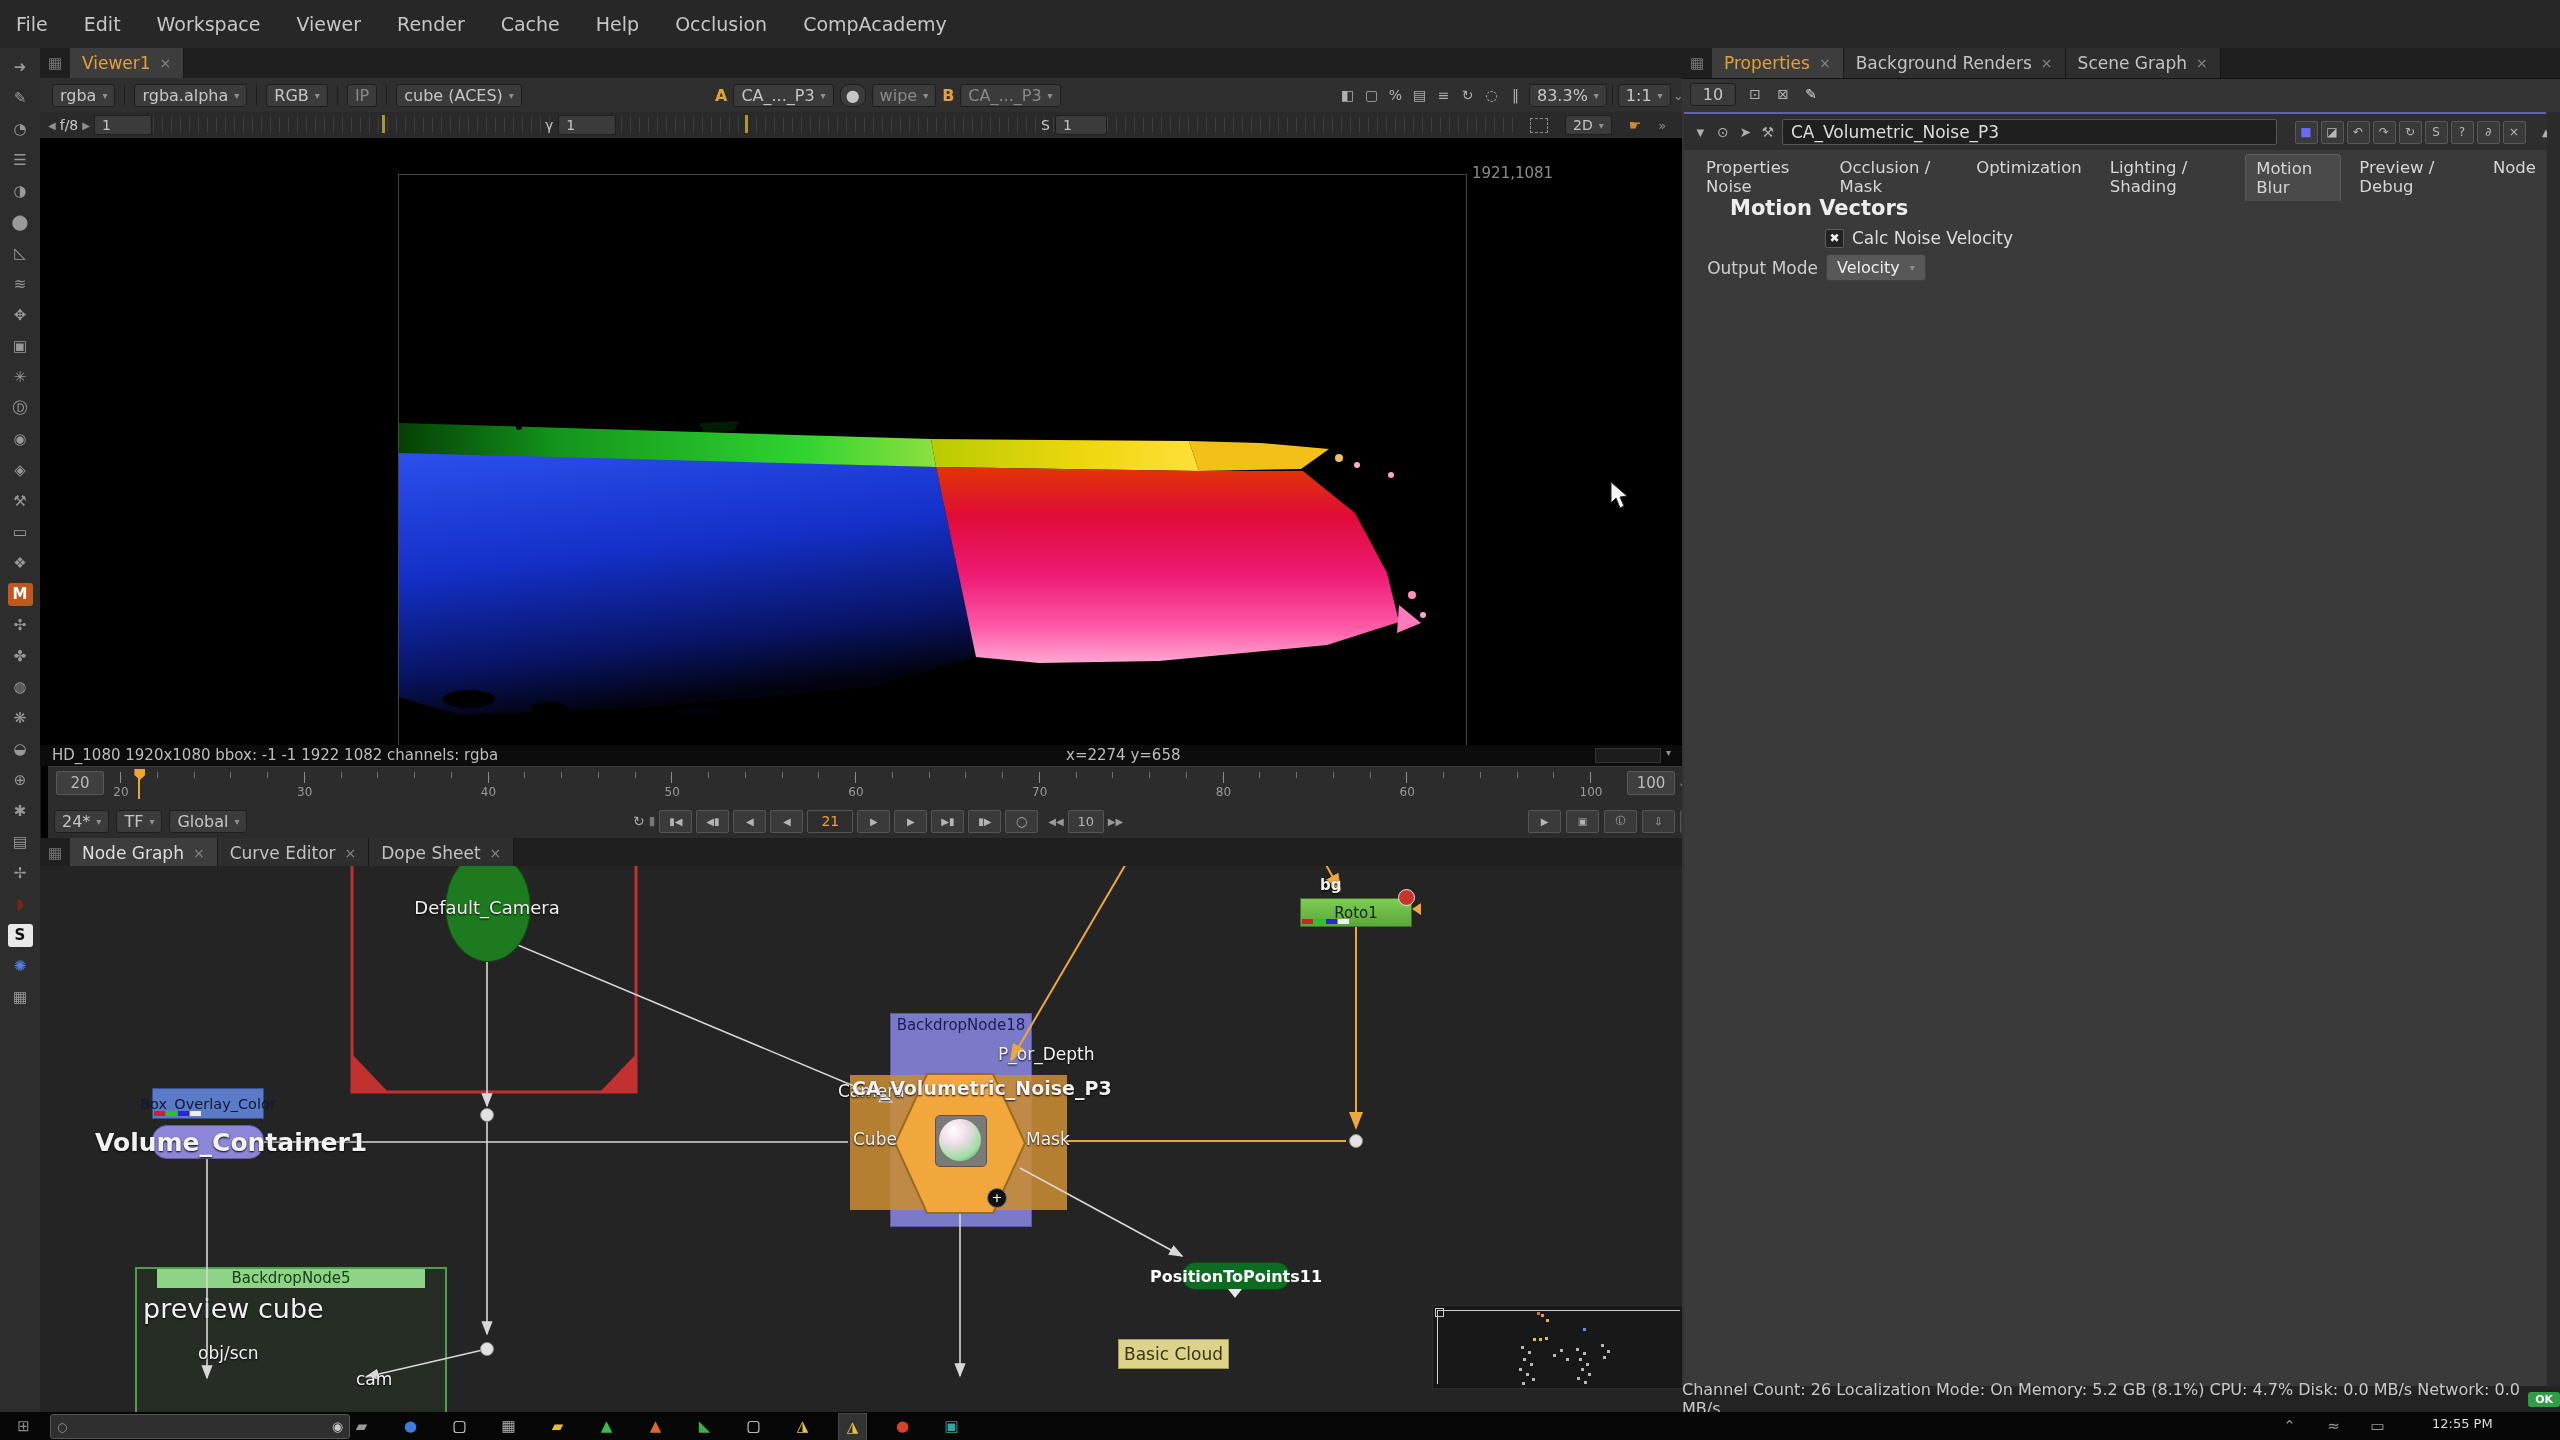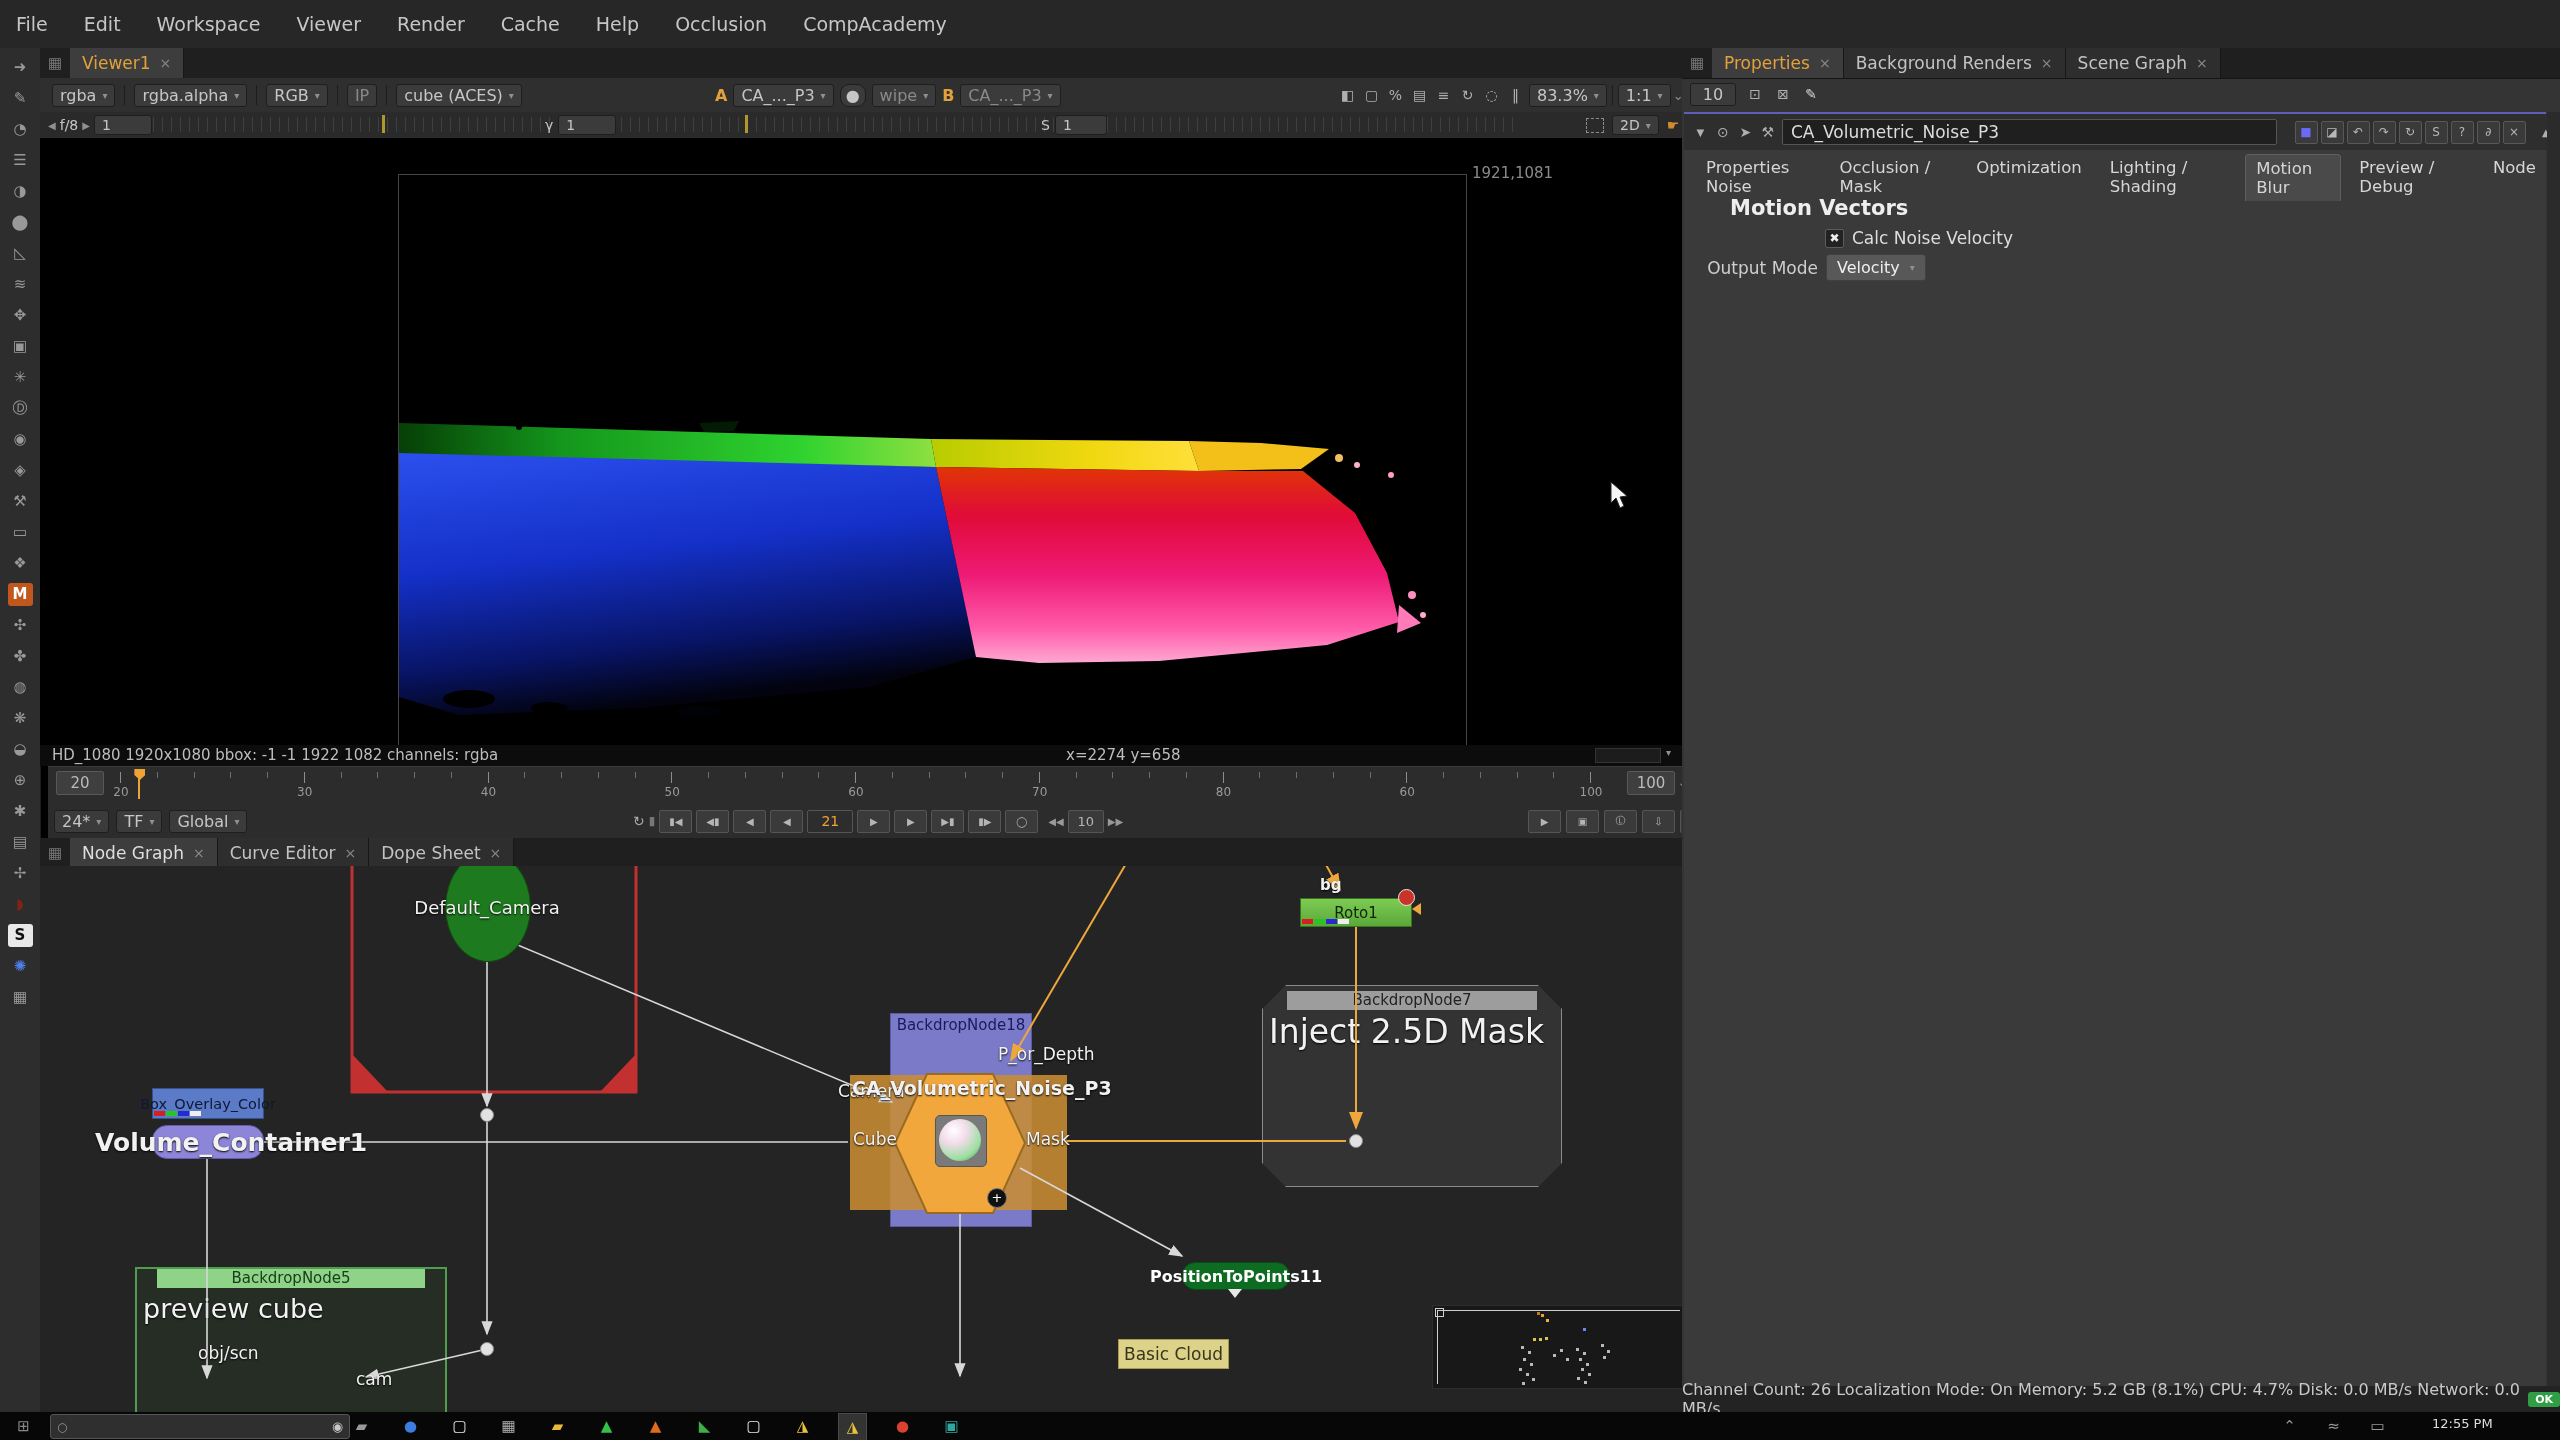--- a/index.html
+++ b/index.html
@@ -246,21 +246,21 @@
       <span class="vbox" style="min-width:42px">1</span>
     </div>
     <div class="hgroup" style="left:505px;gap:5px">
       <span>γ</span>
       <span class="vbox" style="min-width:42px">1</span>
     </div>
     <div class="hgroup" style="left:1001px;gap:5px">
       <span>S</span>
       <span class="vbox" style="min-width:36px">1</span>
     </div>
-    <div class="hgroup" style="left:1546px;gap:8px">
+    <div class="hgroup" style="left:1490px;gap:17px">
       <span style="width:16px;height:13px;border:1px dashed #8a8a8a;display:inline-block"></span>
       <span class="vbox">
           <span>2D</span>
           <span class="caret">▾</span>
         </span>
       <span style="color:#d08a30">☛</span>
       <span class="caret" style="font-size:13px">»</span>
     </div>
   </div>
 
@@ -451,24 +451,20 @@
           <div class="tab-x">×</div>
         </div>
       </div>
   </div>
 
   <div id="ng-canvas">
 
     <div class="abs" style="left:850px;top:147px;width:140px;height:212px;background:rgba(130,130,216,0.92);border:1px solid #5a5aa8">
       <div class="backdrop-title" style="color:#1a1a5e">BackdropNode18</div>
     </div>
-    <div class="abs" style="left:1222px;top:119px;width:298px;height:200px;background:rgba(150,150,150,0.14);border:1px solid #8a8a8a;clip-path:polygon(24px 0,calc(100% - 24px) 0,100% 24px,100% calc(100% - 24px),calc(100% - 24px) 100%,24px 100%,0 calc(100% - 24px),0 24px)">
-      <div class="abs" style="left:24px;right:24px;top:5px;height:19px;background:#9d9d9d;color:#222;font-size:15px;text-align:center">BackdropNode7</div>
-      <div class="nglabel" style="left:6px;top:26px;font-size:33px">Inject 2.5D Mask</div>
-    </div>
     <div class="abs" style="left:95px;top:401px;width:308px;height:150px;background:rgba(40,70,40,0.25);border:2px solid #4e9e4e">
       <div class="abs" style="left:20px;right:20px;top:0;height:19px;background:#8fd388;color:#174017;font-size:15px;text-align:center">BackdropNode5</div>
       <div class="nglabel" style="left:6px;top:24px;font-size:27px">preview cube</div>
     </div>
     <div class="abs" style="left:810px;top:209px;width:217px;height:135px;background:rgba(200,140,50,0.88)"></div>
 
     <svg class="abs" style="left:0;top:0" width="1642" height="546">
       <defs>
         <marker id="aw" markerWidth="12" markerHeight="10" refX="8" refY="3.5" orient="auto">
           <path d="M0,0 L9,3.5 L0,7 Z" fill="#d8d8d8"></path>

